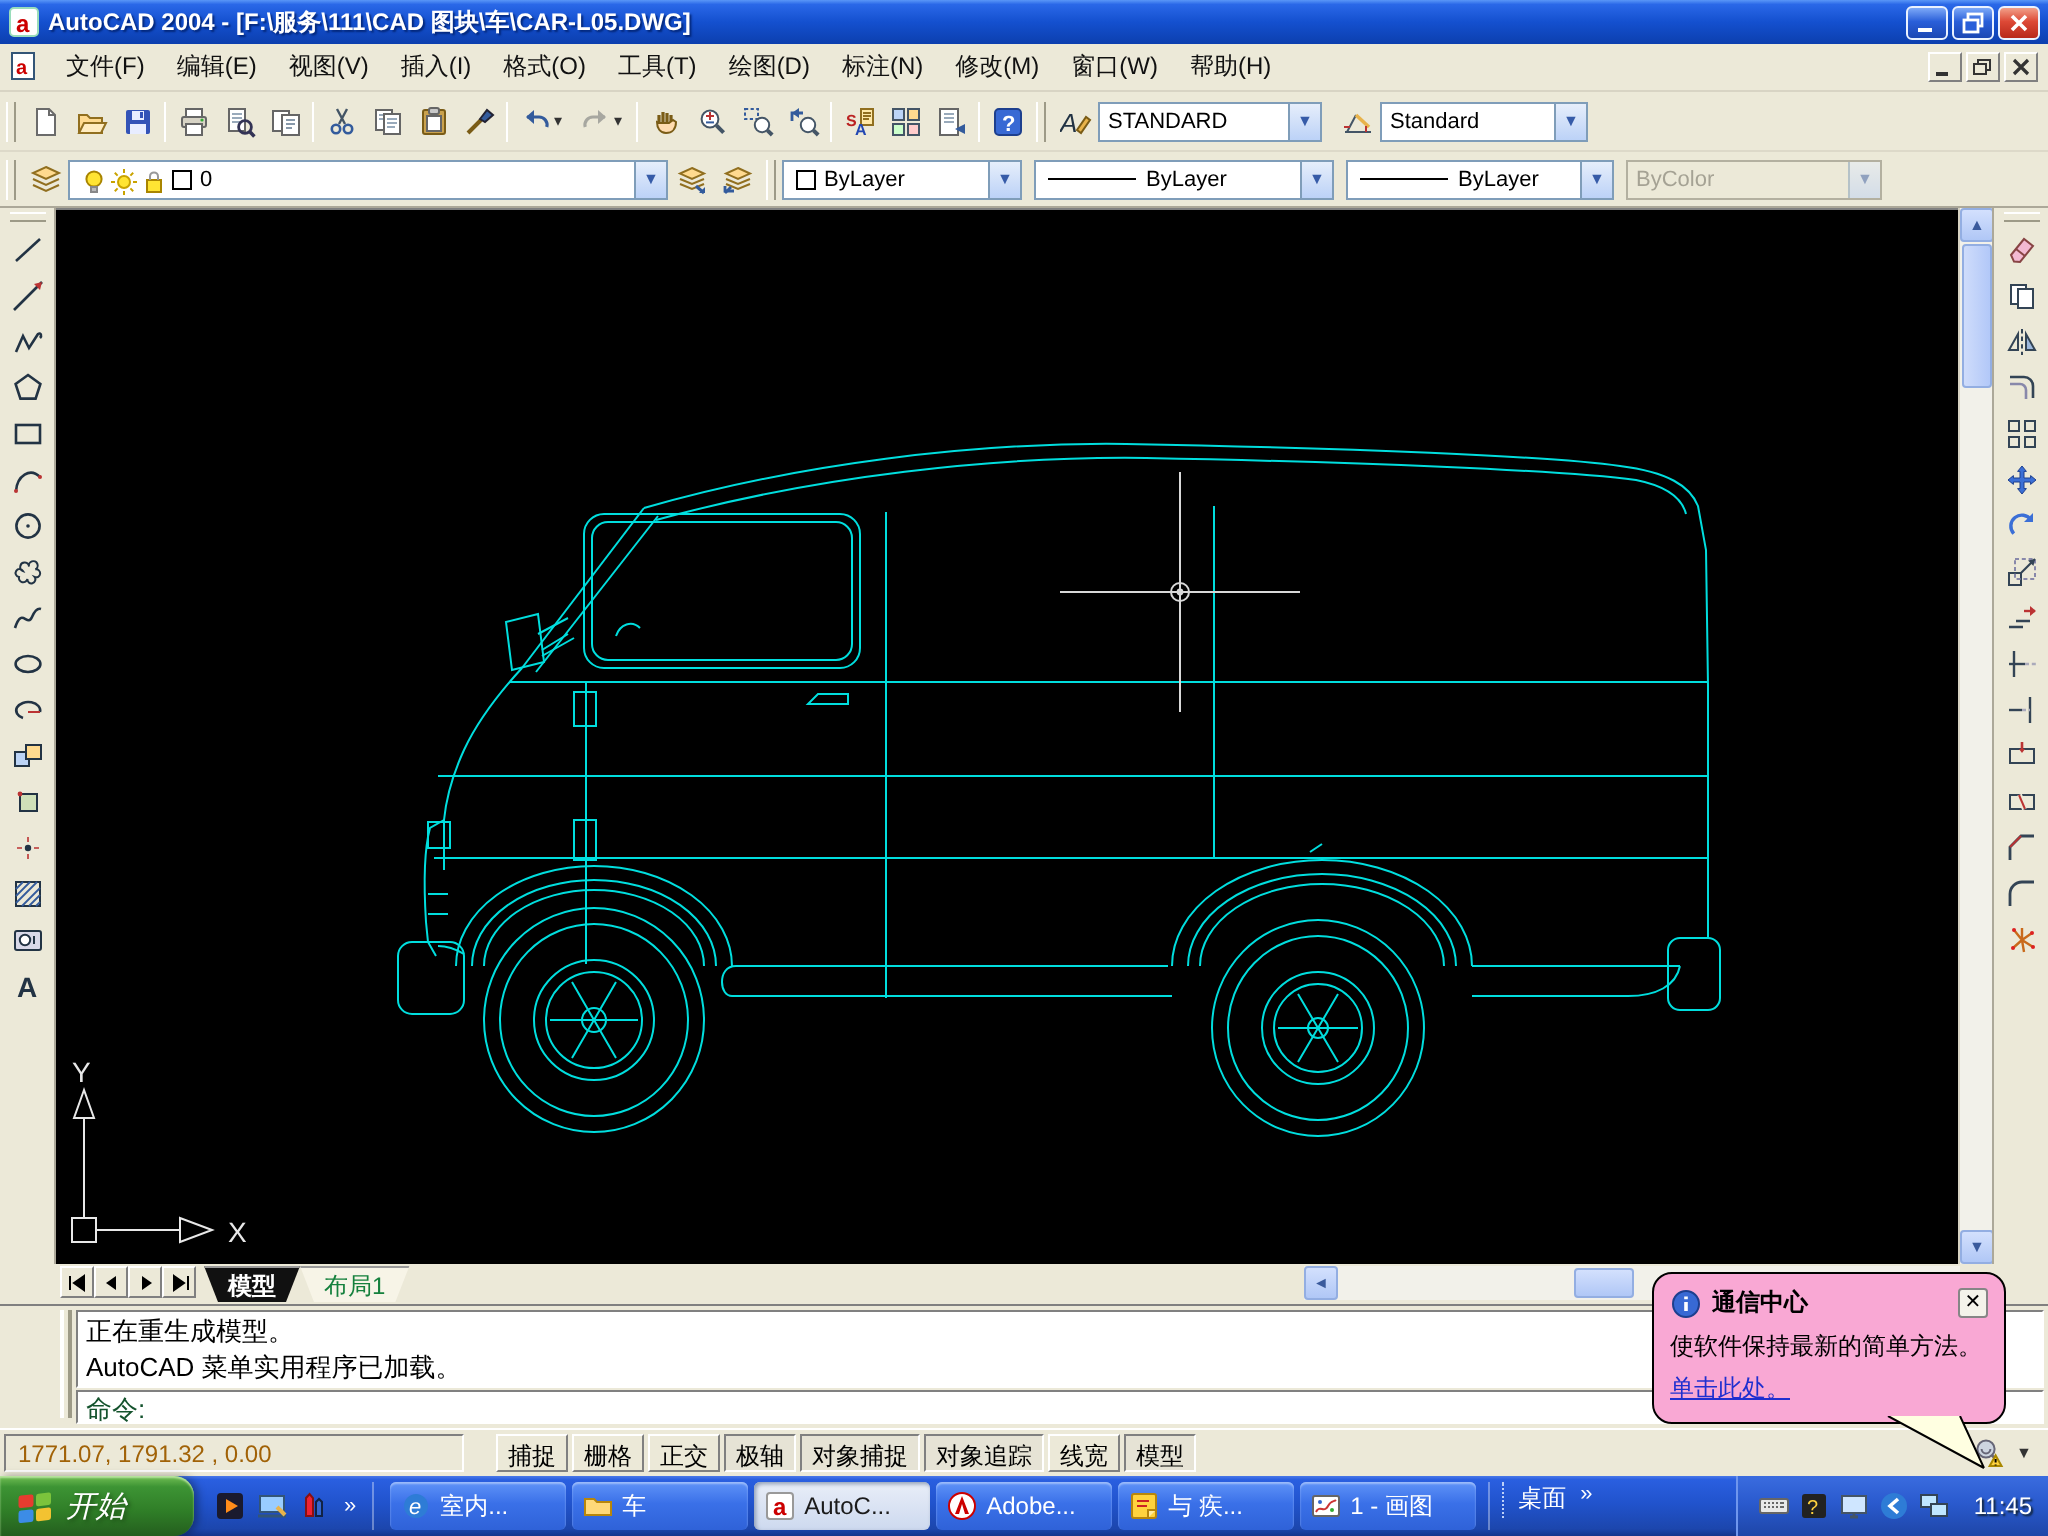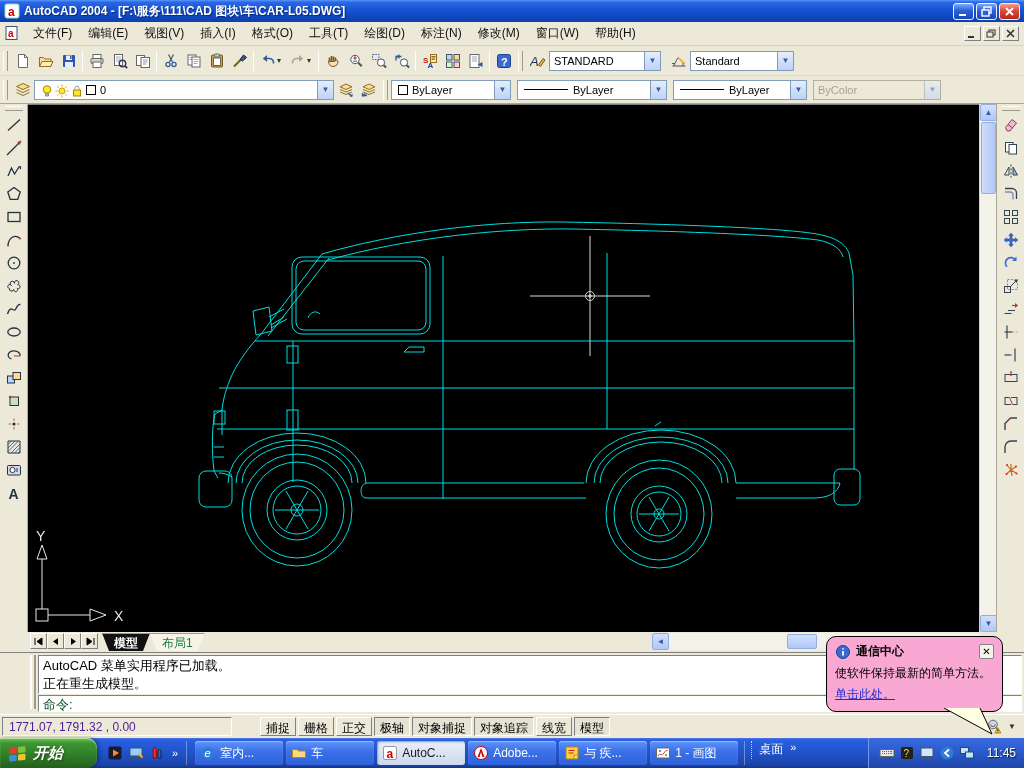--- a/index.html
+++ b/index.html
@@ -67,43 +67,43 @@
   .hthumb{width:30px;height:15px;margin-left:118px;background:linear-gradient(180deg,#d3e0fd,#b0c7f6);border:1px solid #93aee2;border-radius:2px}
   
   .cmdwin{position:absolute;top:652px;left:0;width:100%;height:62px;background:#ece9d8;border-top:1px solid #808080;display:flex;padding:2px 2px 2px 30px}
   .cmdgrip{width:6px;margin-right:2px;border-left:2px solid #fff;border-right:2px solid #9d9a87;height:54px}
   .cmdcol{flex:1;display:flex;flex-direction:column}
   .cmd-history{background:#fff;border:1px solid;border-color:#808080 #fff #fff #808080;height:40px;padding:1px 4px;
     font-size:13px;line-height:18px;color:#000;overflow:hidden}
   .cmd-input{background:#fff;border:1px solid;border-color:#808080 #fff #fff #808080;height:17px;margin-top:1px;padding:0 4px;font-size:13px;color:#14532d}
   
   .statusbar{position:absolute;top:714px;left:0;width:100%;height:24px;background:#ece9d8;border-top:1px solid #fff;display:flex;align-items:center;padding:0 2px}
-  .coords{width:230px;height:19px;border:1px solid;border-color:#808080 #fff #fff #808080;color:#4c1d95;padding:2px 6px;font-size:12px;white-space:nowrap}
-  .togglebar{display:flex;margin-left:28px;gap:2px}
+  .coords{width:230px;height:19px;border:1px solid;border-color:#808080 #fff #fff #808080;color:#a16207;padding:2px 6px;font-size:12px;white-space:nowrap}
+  .togglebar{display:flex;margin-left:16px;gap:2px}
   .toggle{height:19px;padding:2px 5px;font-size:12px;color:#000;background:#ece9d8;border:1px solid;border-color:#fff #808080 #808080 #fff;white-space:nowrap}
   .toggle.pressed{border-color:#808080 #fff #fff #808080;background:#e6e3d5}
   .sb-tray{margin-left:auto;display:flex;align-items:center;gap:2px;padding-right:2px}
   .sb-tray .trayicon{width:20px;height:18px}
   .tray-dd{font-size:8px;color:#333;width:12px}
   
   .balloon{position:absolute;left:826px;top:636px;width:177px;height:76px;background:#f9a8d4;border:1px solid #000;
     border-radius:10px;z-index:10;padding:6px 8px 4px 8px}
   .b-head{display:flex;align-items:center;gap:5px}
   .b-head .binfo{width:16px;height:16px}
   .b-title{font-weight:bold;font-size:12px;color:#000;flex:1}
   .b-close{width:15px;height:15px;border:1px solid #868686;background:#f4f3ea;display:flex;align-items:center;justify-content:center;font-size:10px;font-weight:bold;color:#000;border-radius:2px}
   .b-msg{font-size:12px;color:#000;margin-top:5px}
   .b-link{font-size:12px;color:#1f2fcf;text-decoration:underline;margin-top:4px;display:inline-block}
   .btail{position:absolute;left:930px;top:708px;z-index:11}
   
   .taskbar{position:absolute;top:738px;left:0;width:100%;height:30px;
     background:linear-gradient(180deg,#4a79e8 0%,#2a5fe0 6%,#2153cd 45%,#1c46ad 88%,#15358c 100%);display:flex;align-items:center}
   .startbtn{height:30px;width:97px;border-radius:0 10px 10px 0;display:flex;align-items:center;gap:5px;padding:0 16px 0 8px;
     background:linear-gradient(180deg,#72bf54 0%,#3d9434 18%,#2f7d27 60%,#245e1e 100%);box-shadow:inset 0 1px 1px #b8e3a0,2px 0 4px rgba(0,0,0,.35)}
-  .startbtn .slabel{color:#fff;font-weight:bold;font-style:italic;font-size:15px;text-shadow:1px 1px 2px #1c4a16}
+  .startbtn .slabel{color:#fff;font-weight:normal;font-style:italic;font-size:15px;text-shadow:1px 1px 2px #1c4a16}
   .startbtn svg{width:20px;height:20px}
   .qlaunch{display:flex;align-items:center;gap:4px;padding:0 6px;border-right:1px solid rgba(255,255,255,.35);margin-left:4px;height:24px}
   .qlaunch .qicon{width:17px;height:17px}
   .qmore{color:#fff;font-size:11px;padding:0 2px}
   .taskbtns{display:flex;gap:3px;margin-left:8px}
   .taskbtn{width:88px;height:24px;border-radius:3px;display:flex;align-items:center;gap:4px;padding:0 5px;
     background:linear-gradient(180deg,#5f93f8,#3a70e8 45%,#2f62d8);box-shadow:inset 0 1px 1px #9cbcfa;color:#fff;font-size:12px;white-space:nowrap;overflow:hidden}
   .taskbtn .bicon{width:16px;height:16px;flex:0 0 auto}
   .taskbtn.active{background:linear-gradient(180deg,#e9eef8,#cdd9ef);color:#1b1b1b;box-shadow:inset 1px 1px 2px #8d9cb5}
   .deskband{display:flex;color:#fff;gap:5px;margin-left:6px;padding:0 6px;border-left:1px solid rgba(255,255,255,.35);height:24px}
@@ -753,22 +753,22 @@
     <div class="hscroll">
       <span class="sbtn">◄</span>
       <div class="hthumb"></div>
     </div>
   </div>
 
   <div class="cmdwin">
     <div class="cmdgrip"></div>
     <div class="cmdcol">
       <div class="cmd-history" id="cmd-history">
+          <div>正在重生成模型。</div>
           <div>AutoCAD 菜单实用程序已加载。</div>
-          <div>正在重生成模型。</div>
         </div>
       <div class="cmd-input">命令:</div>
     </div>
   </div>
 
   <div class="statusbar">
     <div class="coords">1771.07,  1791.32 ,  0.00</div>
     <div class="togglebar" id="status-toggles">
         <span class="toggle">捕捉</span>
         <span class="toggle">栅格</span>

